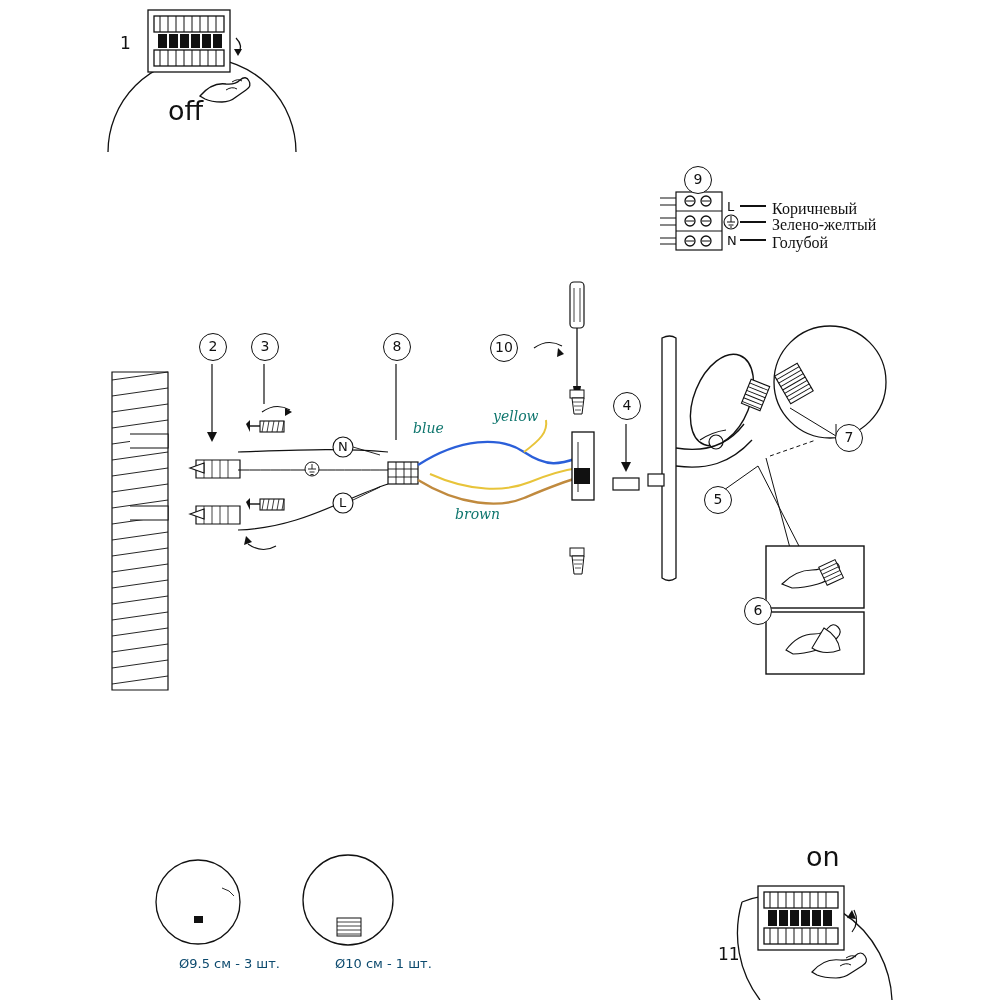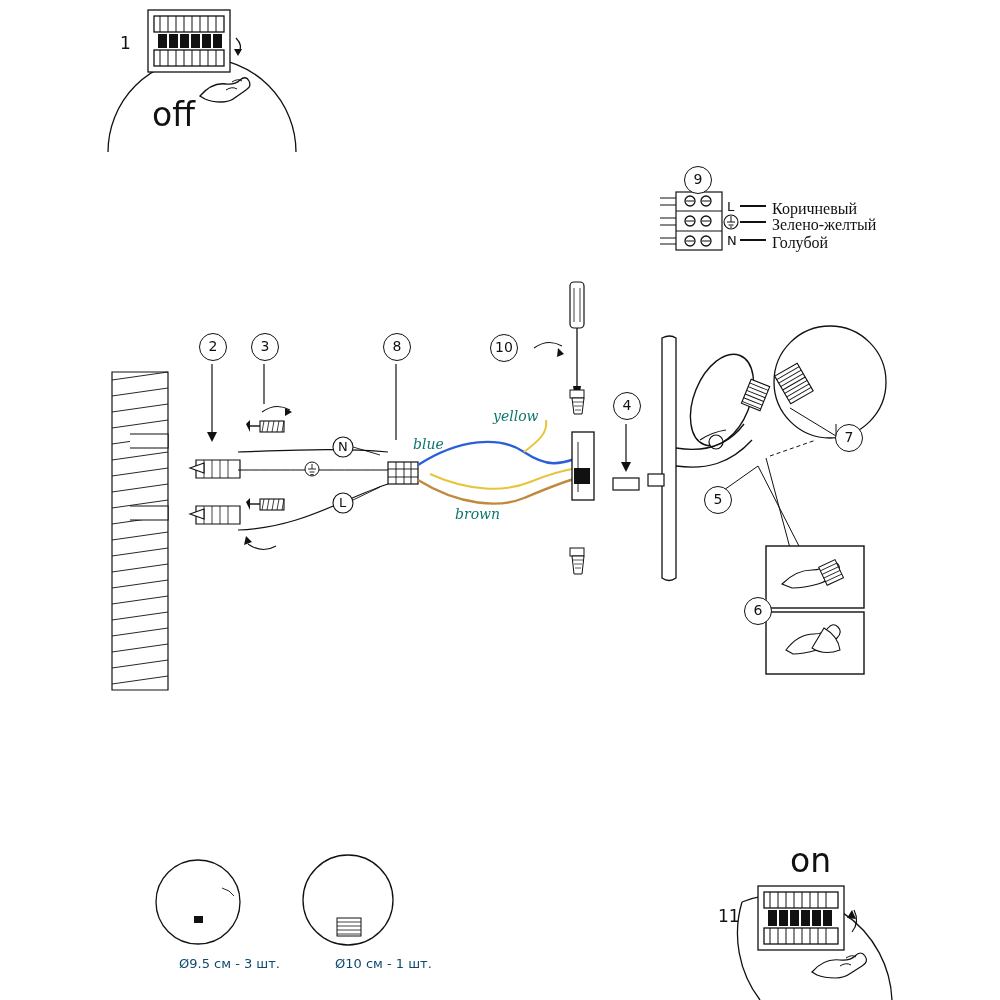--- a/index.html
+++ b/index.html
@@ -35,23 +35,24 @@
     color: #111;
   }
   .plain-num {
     position: absolute;
     font-size: 17px;
     font-family: "DejaVu Sans", sans-serif;
     color: #111;
   }
   .onoff {
     position: absolute;
-    font-size: 33px;
+    font-size: 27px;
     font-family: "DejaVu Sans", sans-serif;
     color: #111;
+    margin-left: 16px;
   }
   .wirelbl {
     position: absolute;
     font-size: 14px;
     font-style: italic;
     font-family: "DejaVu Serif", serif;
     color: #0f766e;
   }
   .legend-txt {
     position: absolute;
@@ -413,33 +414,33 @@
         <line x1="337" y1="930" x2="361" y2="930"></line>
         <line x1="337" y1="934" x2="361" y2="934"></line>
       </g>
     </g>
   </svg>
 
   <div class="onoff" style="left:152px; top:95px;">off</div>
   <div class="plain-num" style="left:120px; top:33px;">1</div>
 
   <div class="onoff" style="left:790px; top:841px;">on</div>
-  <div class="plain-num" style="left:718px; top:906px;text-align:right;">11</div>
+  <div class="plain-num" style="left:718px; top:944px;text-align:right;">11</div>
 
   <div class="step-num" style="left:199px; top:333px;">2</div>
   <div class="step-num" style="left:251px; top:333px;">3</div>
   <div class="step-num" style="left:383px; top:333px;">8</div>
   <div class="step-num" style="left:490px; top:334px;">10</div>
   <div class="step-num" style="left:613px; top:392px;">4</div>
   <div class="step-num" style="left:704px; top:486px;">5</div>
   <div class="step-num" style="left:744px; top:597px;">6</div>
   <div class="step-num" style="left:835px; top:424px;">7</div>
   <div class="step-num" style="left:684px; top:166px;">9</div>
 
-  <div class="wirelbl" style="left:413px; top:436px;">blue</div>
+  <div class="wirelbl" style="left:413px; top:420px;">blue</div>
   <div class="wirelbl" style="left:493px; top:408px;">yellow</div>
   <div class="wirelbl" style="left:408px; top:506px;margin-left:47px;">brown</div>
 
   <div class="ln-txt" style="left:338px; top:439px;">N</div>
   <div class="ln-txt" style="left:339px; top:495px;">L</div>
 
   <div class="ln-txt" style="left:727px; top:199px;">L</div>
   <div class="ln-txt" style="left:727px; top:233px;">N</div>
 
   <div class="legend-txt" style="left:772px; top:200px;">Коричневый</div>

